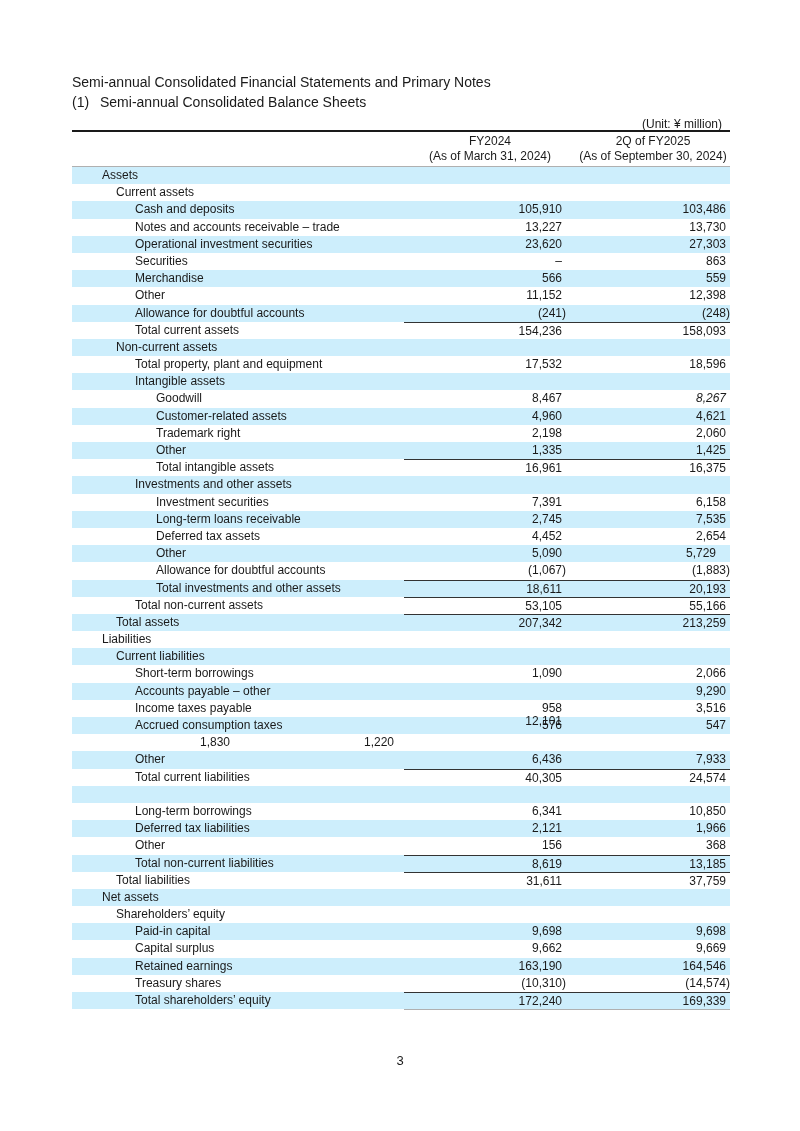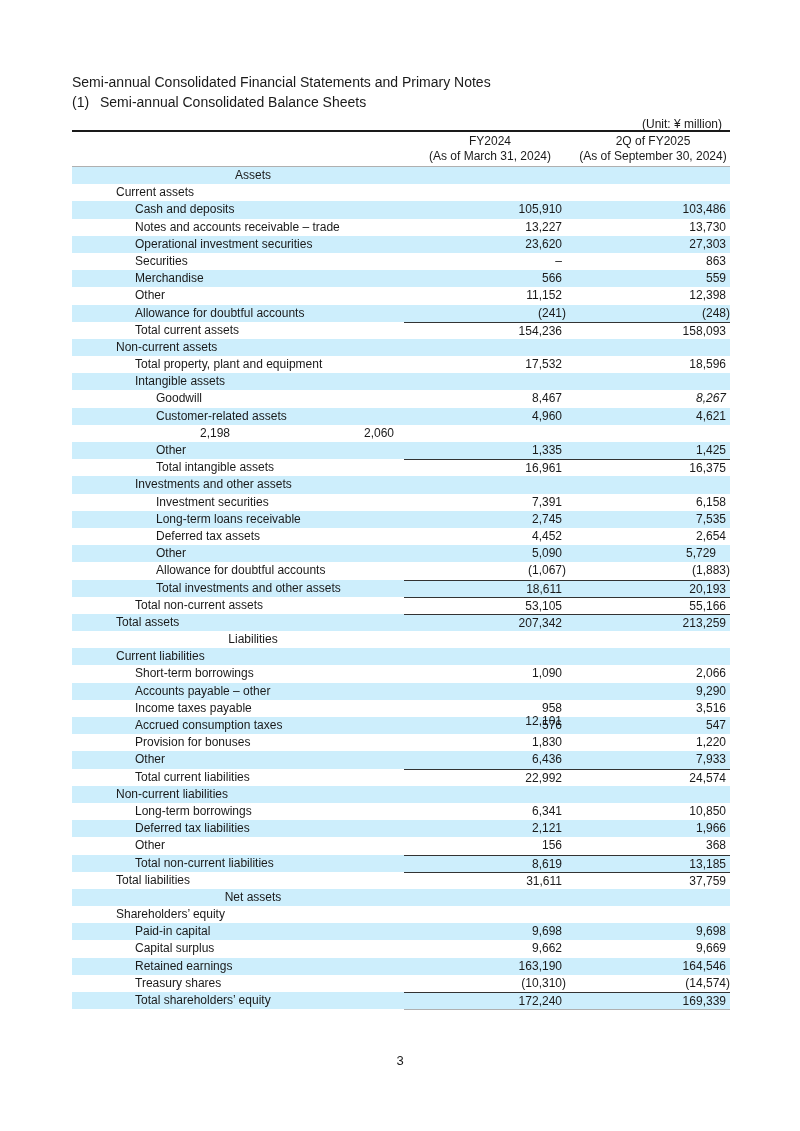--- a/index.html
+++ b/index.html
@@ -19,21 +19,21 @@
     .hdr .c1 { width: 172px; }
     .hdr .c2 { width: 154px; }
     .row { display: flex; height: 17.2px; font-size: 12px; line-height: 17.2px; }
     .row.shade { background: #cdeefc; }
     .row .lbl { width: 332px; white-space: nowrap; box-sizing: border-box; }
     .row .v1 { width: 172px; text-align: right; box-sizing: border-box; padding-right: 10px; }
     .row .v2 { width: 154px; text-align: right; box-sizing: border-box; padding-right: 0; }
     .row.total .v1, .row.total .v2 { border-top: 1px solid #333; }
     .row .v1, .row .v2 { position: relative; }
     .row .v1 { margin-left: 0; }
-    .ind0 { padding-left: 30px; text-align: center; }
+    .ind0 { padding-left: 30px; }
     .ind1 { padding-left: 44px; }
     .ind2 { padding-left: 63px; }
     .ind3 { padding-left: 84px; }
     .bottom-rule { height: 1px; background: #b0b0b0; margin-left: 332px; }
     .page-num { position: absolute; left: 0; width: 800px; top: 1053px; text-align: center; font-size: 13px; }
   </style>
 </head>
 <body>
 
 <div class="heading1">Semi-annual Consolidated Financial Statements and Primary Notes</div>
@@ -125,20 +125,21 @@
         <div class="lbl ind3">Goodwill</div>
         <div class="v1" style="padding-right: 14px;">8,467</div>
         <div class="v2" style="padding-right: 4px; font-style: italic;">8,267</div>
       </div>
       <div class="row shade">
         <div class="lbl ind3">Customer-related assets</div>
         <div class="v1" style="padding-right: 14px;">4,960</div>
         <div class="v2" style="padding-right: 4px;">4,621</div>
       </div>
       <div class="row">
+        <div class="lbl ind3">Trademark right</div>
         <div class="v1" style="padding-right: 14px;">2,198</div>
         <div class="v2" style="padding-right: 4px;">2,060</div>
       </div>
       <div class="row shade">
         <div class="lbl ind3">Other</div>
         <div class="v1" style="padding-right: 14px;">1,335</div>
         <div class="v2" style="padding-right: 4px;">1,425</div>
       </div>
       <div class="row total">
         <div class="lbl ind3">Total intangible assets</div>
@@ -214,36 +215,34 @@
         <div class="lbl ind2">Income taxes payable</div>
         <div class="v1" style="padding-right: 14px;">958</div>
         <div class="v2" style="padding-right: 4px;">3,516</div>
       </div>
       <div class="row shade">
         <div class="lbl ind2">Accrued consumption taxes</div>
         <div class="v1" style="padding-right: 14px;">576</div>
         <div class="v2" style="padding-right: 4px;">547</div>
       </div>
       <div class="row">
-        <div class="lbl ind2">Provision for bonuses</div>
         <div class="v1" style="padding-right: 14px;">1,830</div>
         <div class="v2" style="padding-right: 4px;">1,220</div>
       </div>
       <div class="row shade">
         <div class="lbl ind2">Other</div>
         <div class="v1" style="padding-right: 14px;">6,436</div>
         <div class="v2" style="padding-right: 4px;">7,933</div>
       </div>
       <div class="row total">
         <div class="lbl ind2">Total current liabilities</div>
-        <div class="v1" style="padding-right: 14px;">22,992</div>
+        <div class="v1" style="padding-right: 14px;">40,305</div>
         <div class="v2" style="padding-right: 4px;">24,574</div>
       </div>
       <div class="row shade">
-        <div class="lbl ind1">Non-current liabilities</div>
         <div class="v1" style="padding-right: 14px;"></div>
         <div class="v2" style="padding-right: 4px;"></div>
       </div>
       <div class="row">
         <div class="lbl ind2">Long-term borrowings</div>
         <div class="v1" style="padding-right: 14px;">6,341</div>
         <div class="v2" style="padding-right: 4px;">10,850</div>
       </div>
       <div class="row shade">
         <div class="lbl ind2">Deferred tax liabilities</div>

